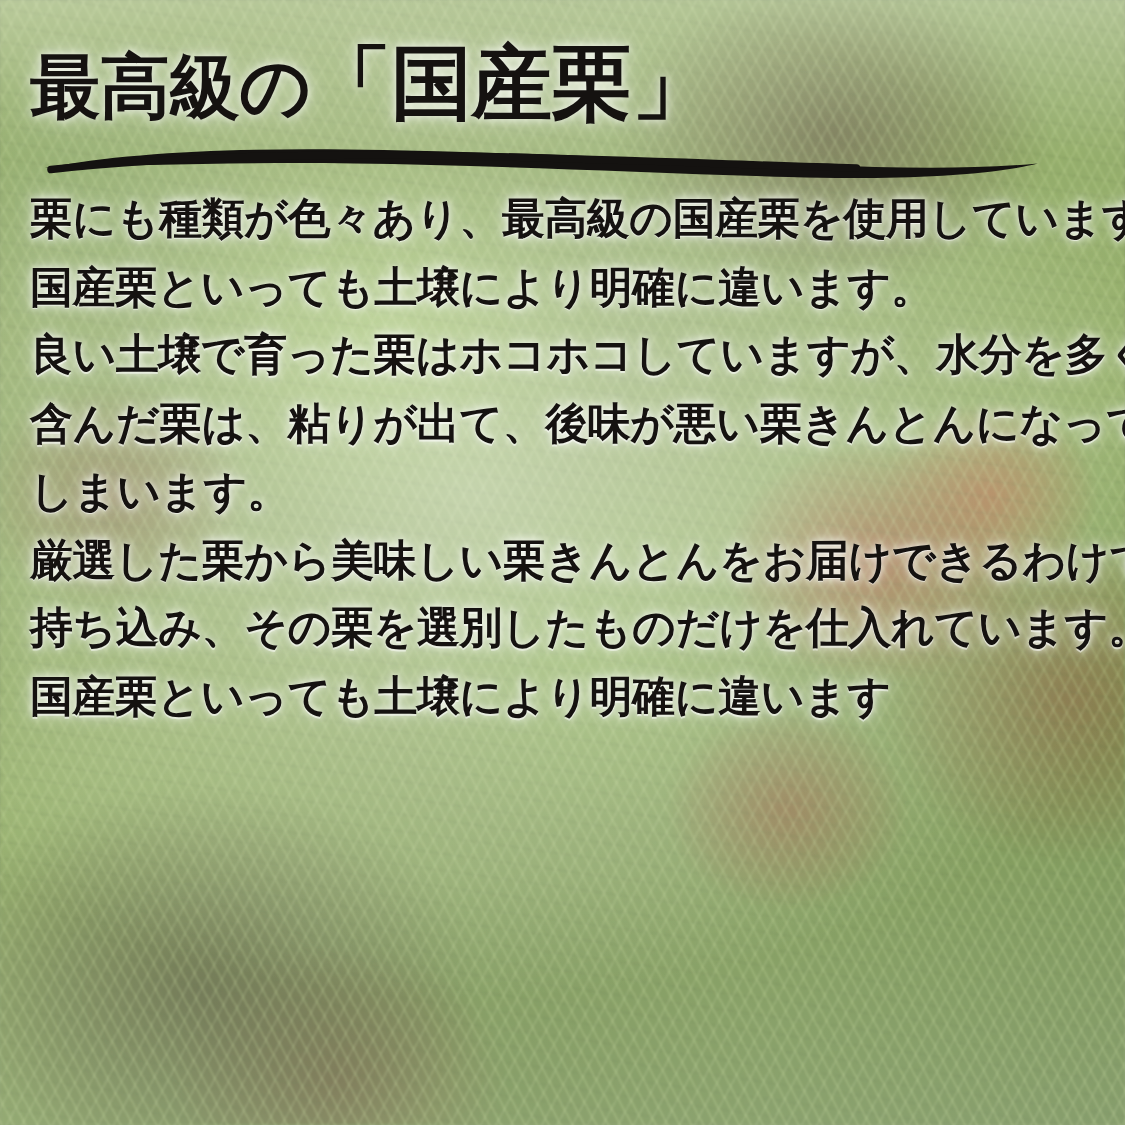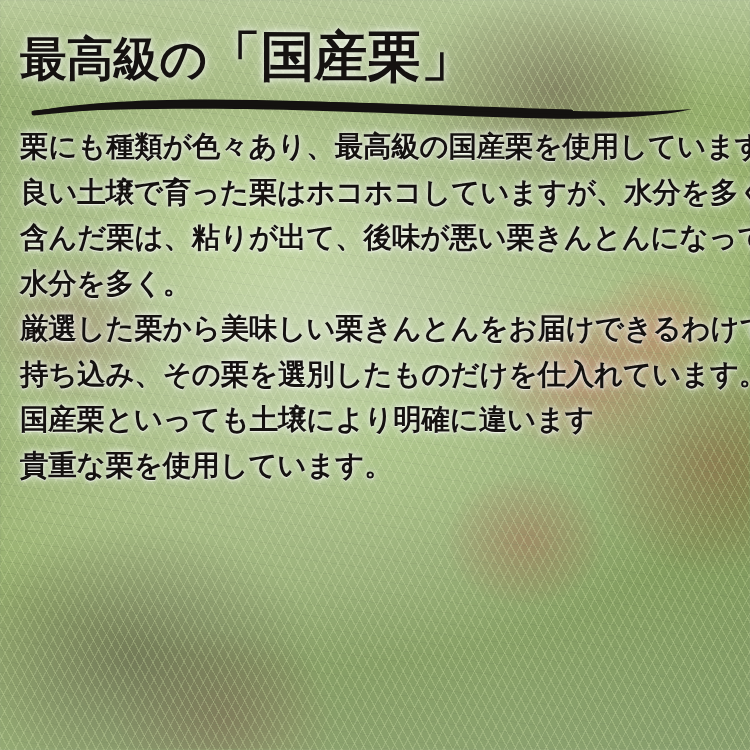--- a/index.html
+++ b/index.html
@@ -131,23 +131,23 @@
 
     <div class="brush">
       <svg width="672" height="30" viewBox="0 0 672 30" xmlns="http://www.w3.org/2000/svg">
         <path d="M4,20 C60,9 140,6 230,8 C330,10 430,15 520,18 C570,20 620,21 666,17 C630,26 560,28 500,26 C400,23 300,18 210,17 C140,16 70,18 4,20 Z" fill="#141210"></path>
         <path d="M8,21 C80,13 180,10 280,12 C380,14 470,18 545,20" stroke="#141210" stroke-width="5" fill="none" stroke-linecap="round"></path>
       </svg>
     </div>
 
     <div class="body-lines">
       <p class="body-line">栗にも種類が色々あり、最高級の国産栗を使用しています。</p>
+      <p class="body-line">国産栗といっても土壌により明確に違います。</p>
       <p class="body-line">良い土壌で育った栗はホコホコしていますが、水分を多く</p>
       <p class="body-line">含んだ栗は、粘りが出て、後味が悪い栗きんとんになって</p>
-      <p class="body-line">水分を多く。</p>
+      <p class="body-line">しまいます。</p>
       <p class="body-line">厳選した栗から美味しい栗きんとんをお届けできるわけです。</p>
       <p class="body-line">持ち込み、その栗を選別したものだけを仕入れています。</p>
       <p class="body-line">国産栗といっても土壌により明確に違います</p>
-      <p class="body-line">貴重な栗を使用しています。</p>
     </div>
 
   </div>
 </div>
 
 </body></html>

